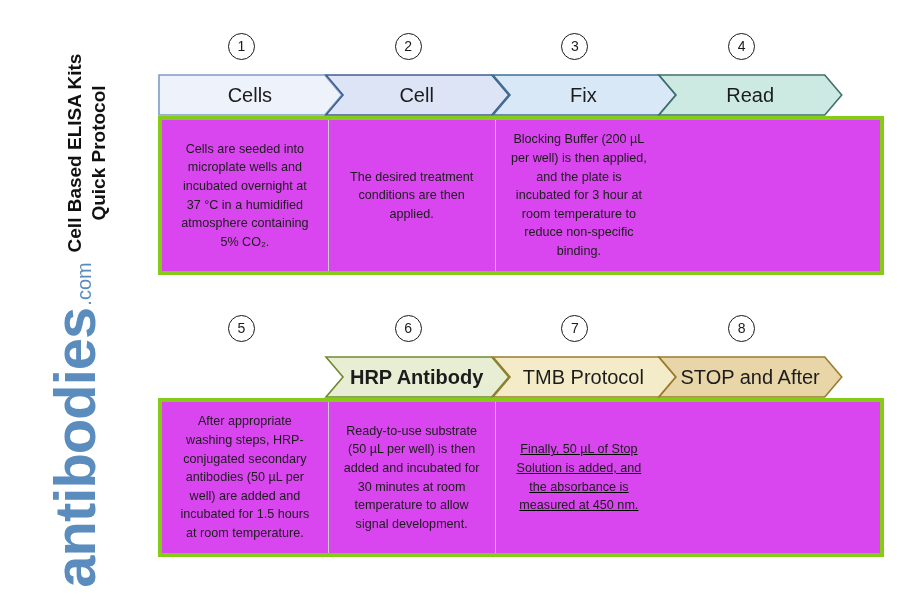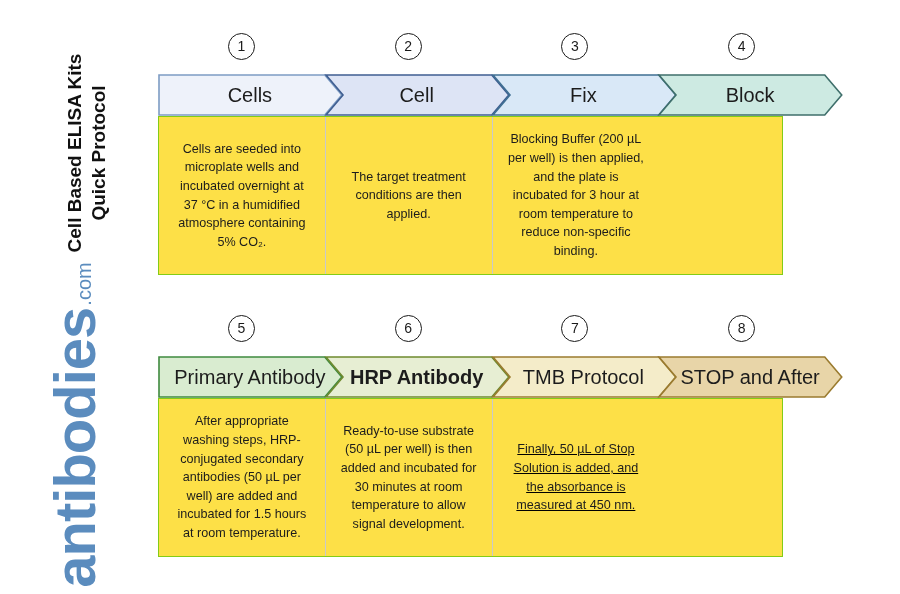--- a/index.html
+++ b/index.html
@@ -119,24 +119,24 @@
   .chev svg {
     position: absolute;
     left: 0; top: 0;
     width: 100%; height: 100%;
     z-index: 1;
     overflow: visible;
   }
 
   .body-strip {
     position: relative;
-    width: 625px;
+    width: 726px;
     height: 159px;
-    background: #fde047;
-    border: 1px solid #84cc16;
+    background: #d946ef;
+    border: 4px solid #84cc16;
     display: flex;
   }
   .body-cell {
     flex: 0 0 auto;
     border-right: 1px solid #c9c9c9;
     padding: 14px 13px;
     display: flex;
     align-items: center;
     justify-content: center;
   }
@@ -188,50 +188,44 @@
       <div class="chev" style="left: 333.5px; width: 183.75px;">
         <svg viewBox="0 0 183.75 42" preserveAspectRatio="none">
           <path d="M1,1 L166.75,1 L183.75,21 L166.75,41 L1,41 L18,21 Z" fill="#d9e8f7" stroke="#3f6f93" stroke-width="1.6" stroke-linejoin="miter"></path>
         </svg>
         <span>Fix</span>
       </div>
       <div class="chev" style="left: 500.25px; width: 183.75px;">
         <svg viewBox="0 0 183.75 42" preserveAspectRatio="none">
           <path d="M1,1 L166.75,1 L183.75,21 L166.75,41 L1,41 L18,21 Z" fill="#cdeae2" stroke="#3f6f6b" stroke-width="1.6" stroke-linejoin="miter"></path>
         </svg>
-        <span>Block</span>
+        <span>Read</span>
       </div>
     </div>
   <div class="body-strip">
       <div class="body-cell" style="width: 166.75px;">
         <p>Cells are seeded into microplate wells and incubated overnight at 37 °C in a humidified atmosphere containing 5% CO₂.</p>
       </div>
       <div class="body-cell" style="width: 166.75px;">
-        <p>The target treatment conditions are then applied.</p>
+        <p>The desired treatment conditions are then applied.</p>
       </div>
       <div class="body-cell" style="width: 166.75px;">
         <p>Blocking Buffer (200 µL per well) is then applied, and the plate is incubated for 3 hour at room temperature to reduce non-specific binding.</p>
       </div>
     </div>
 </div>
 
 <div class="flow-row" id="row-2">
   <div class="num-strip">
       <div class="num-circle" style="left: 83.375px;">5</div>
       <div class="num-circle" style="left: 250.125px;">6</div>
       <div class="num-circle" style="left: 416.875px;">7</div>
       <div class="num-circle" style="left: 583.625px;">8</div>
     </div>
   <div class="chevron-strip">
-      <div class="chev" style="left: 0px; width: 183.75px;">
-        <svg viewBox="0 0 183.75 42" preserveAspectRatio="none">
-          <path d="M1,1 L166.75,1 L183.75,21 L166.75,41 L1,41 Z" fill="#d9ecd0" stroke="#3f8a3f" stroke-width="1.6" stroke-linejoin="miter"></path>
-        </svg>
-        <span>Primary Antibody</span>
-      </div>
       <div class="chev" style="left: 166.75px; width: 183.75px; font-weight: bold;">
         <svg viewBox="0 0 183.75 42" preserveAspectRatio="none">
           <path d="M1,1 L166.75,1 L183.75,21 L166.75,41 L1,41 L18,21 Z" fill="#e7eed3" stroke="#6f8a2f" stroke-width="1.6" stroke-linejoin="miter"></path>
         </svg>
         <span>HRP Antibody</span>
       </div>
       <div class="chev" style="left: 333.5px; width: 183.75px;">
         <svg viewBox="0 0 183.75 42" preserveAspectRatio="none">
           <path d="M1,1 L166.75,1 L183.75,21 L166.75,41 L1,41 L18,21 Z" fill="#f4ecc9" stroke="#9a7b2f" stroke-width="1.6" stroke-linejoin="miter"></path>
         </svg>

